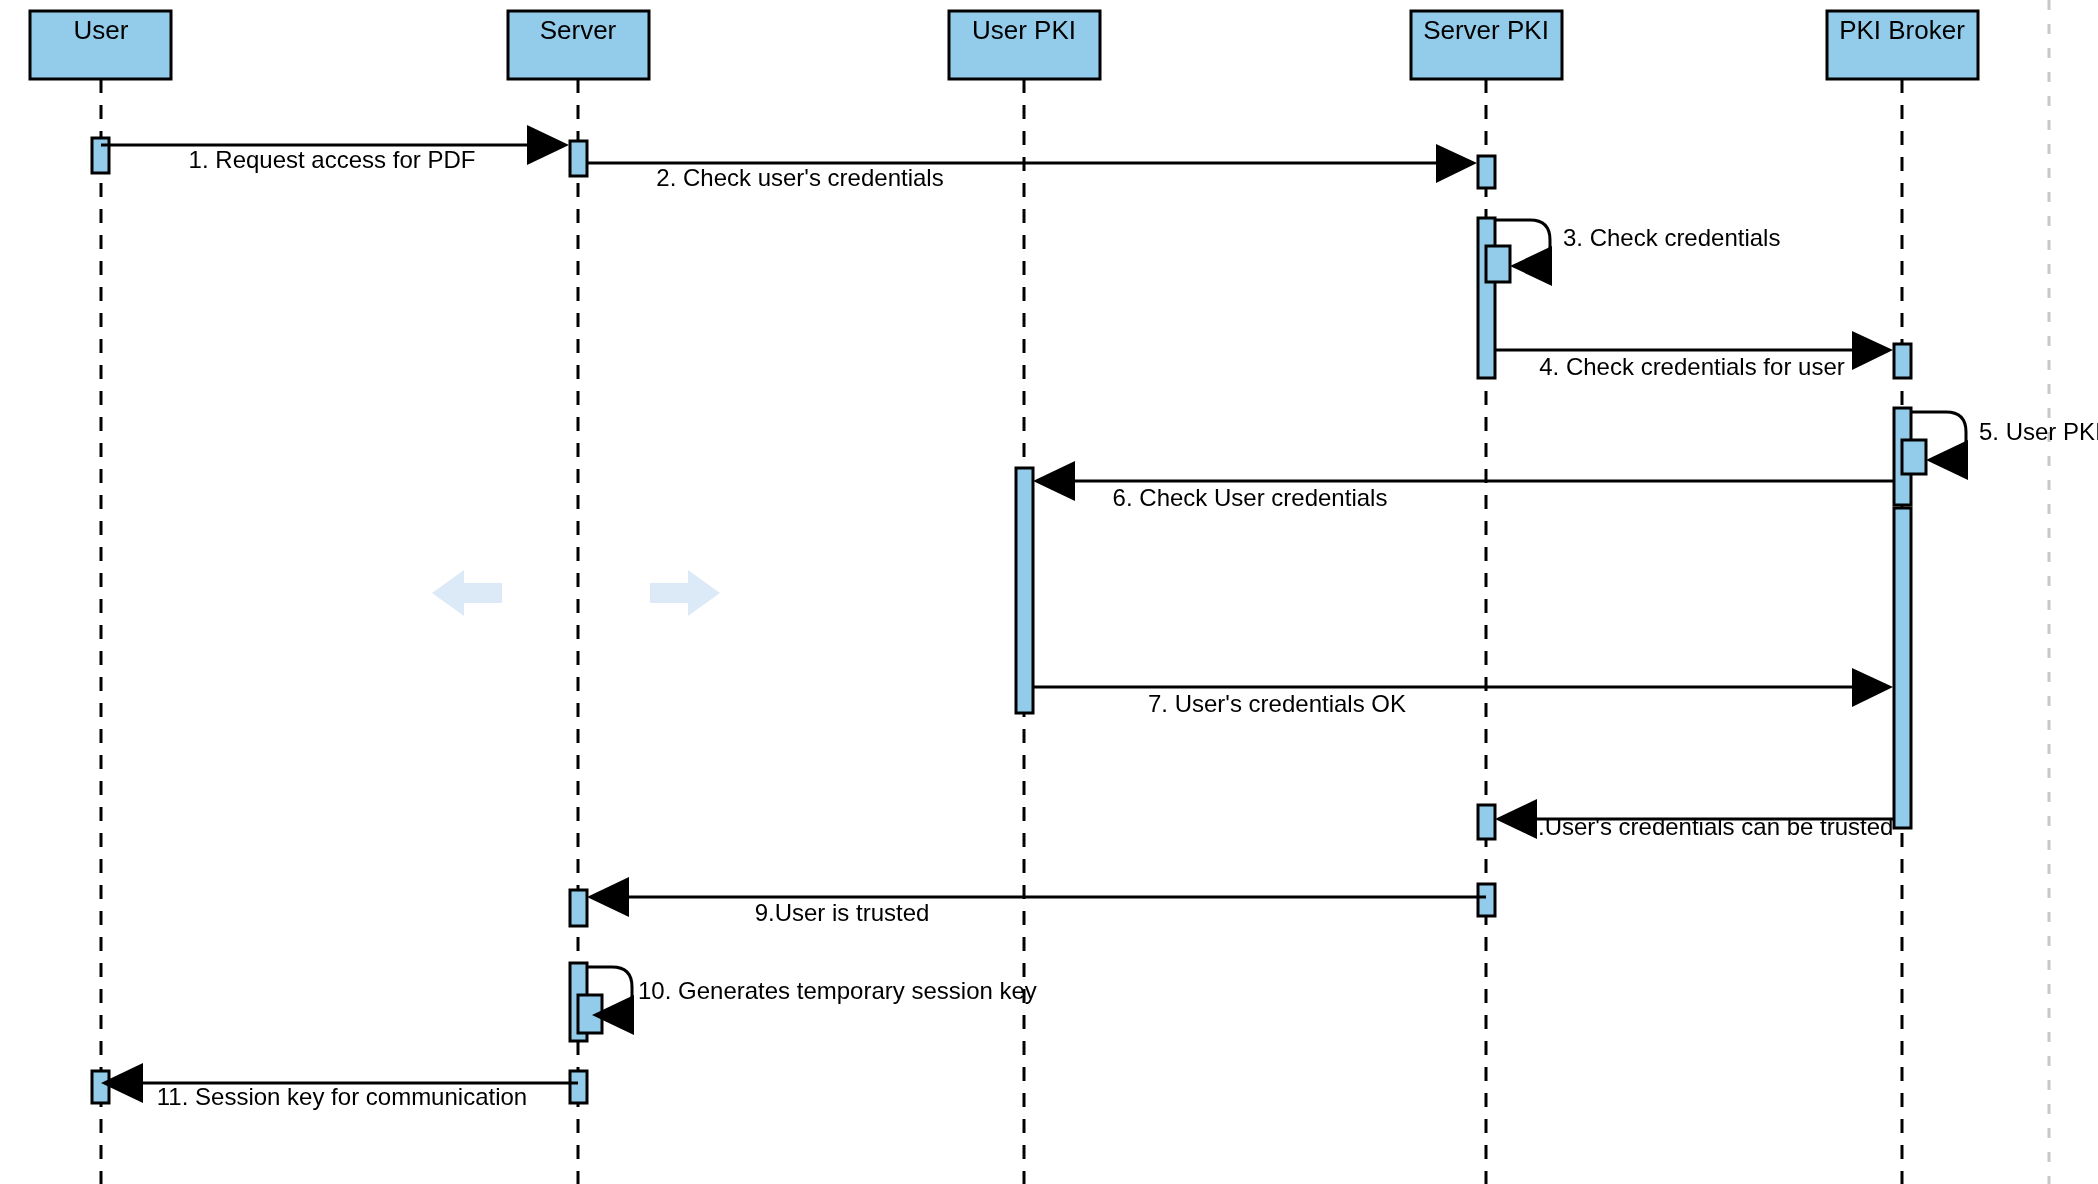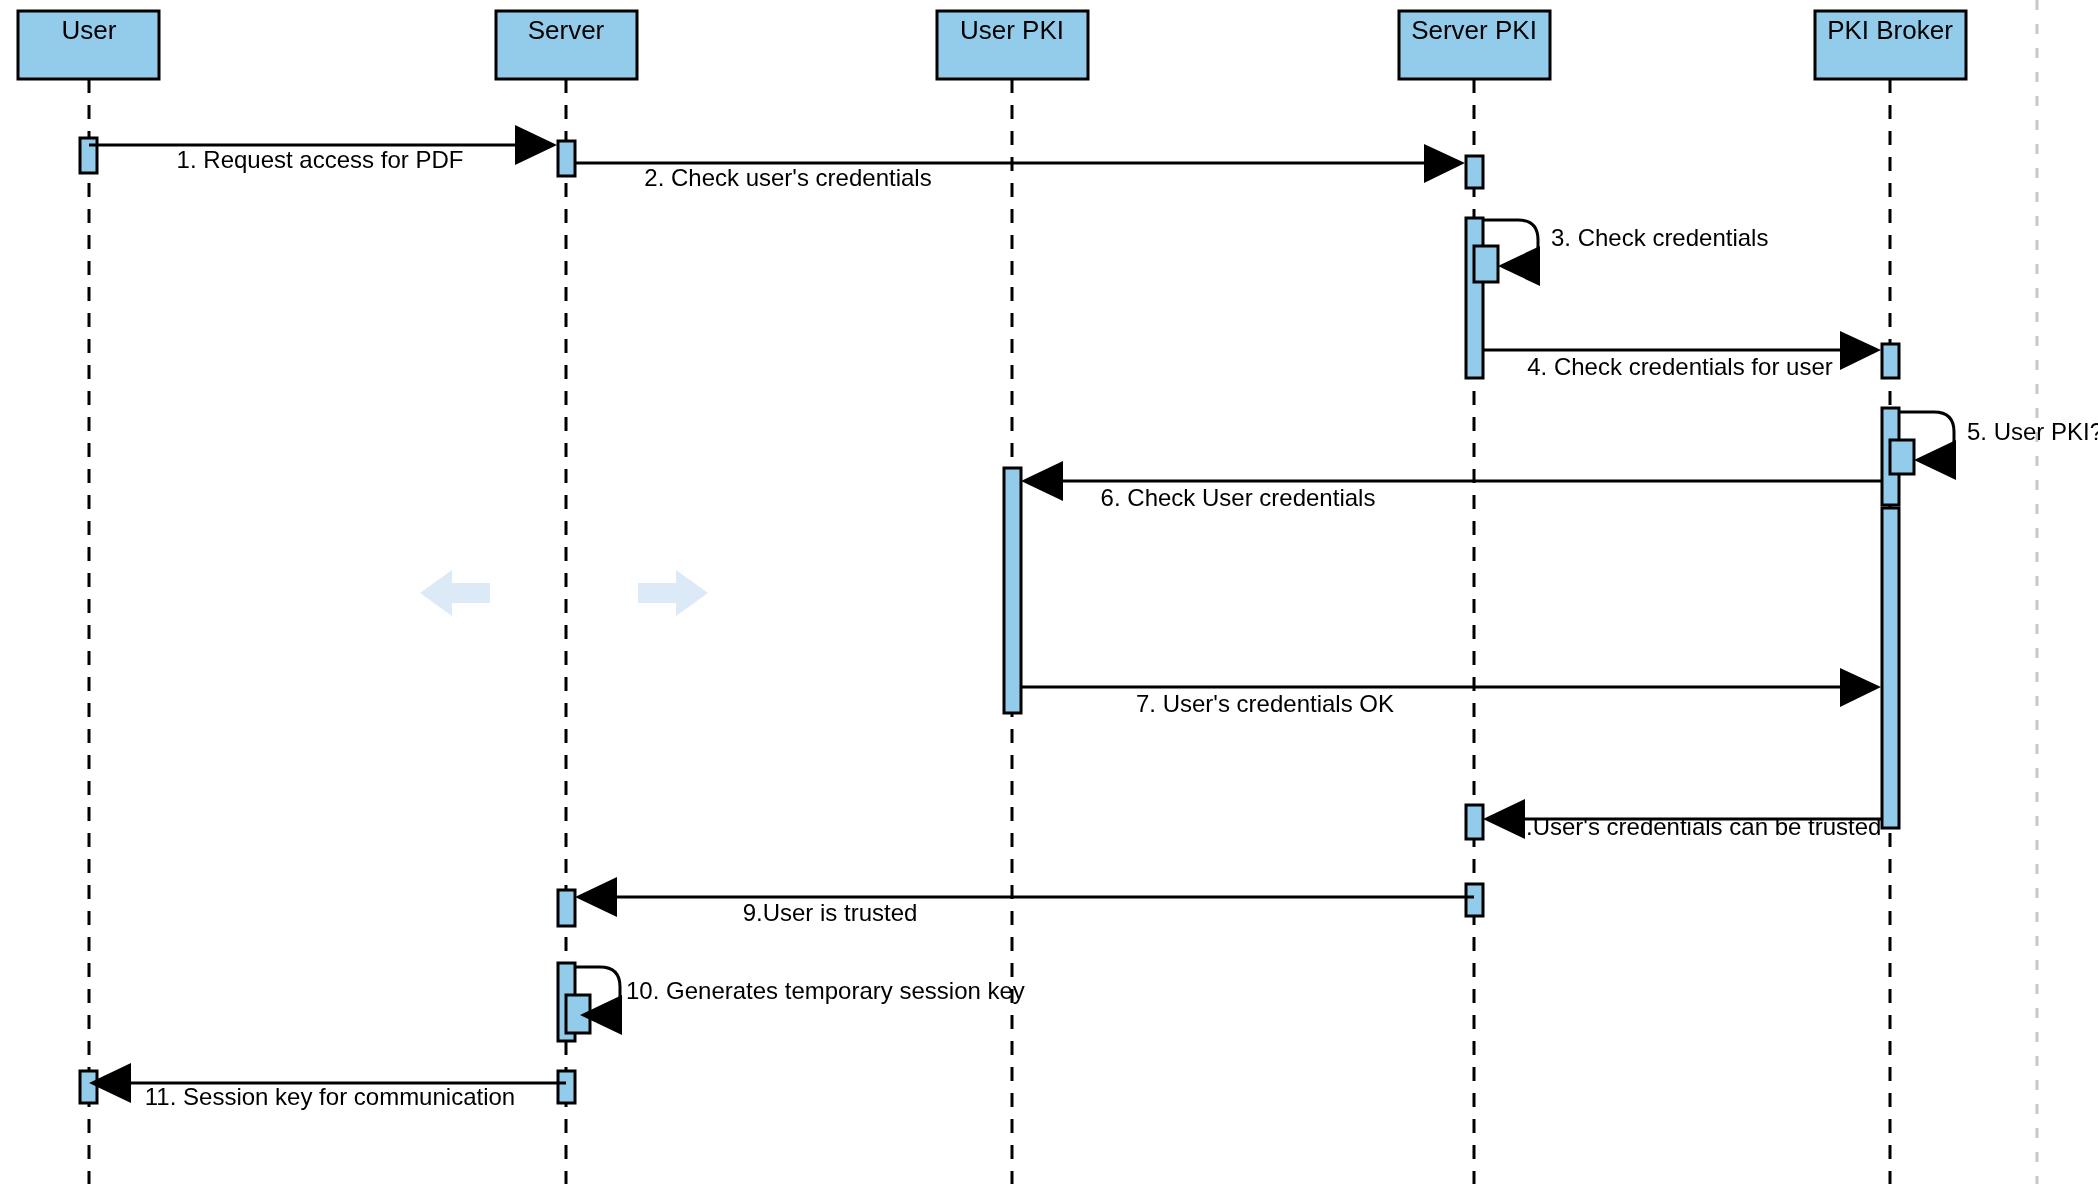--- a/index.html
+++ b/index.html
@@ -10,20 +10,21 @@
   body {
     width: 2098px;
     height: 1184px;
     font-family: "Liberation Sans", sans-serif;
     overflow: hidden;
   }
   #diagram-root {
     position: relative;
     width: 1732px;
     height: 1184px;
+    margin-left: 12px;
   }
   svg#seq {
     display: block;
     width: 2098px;
     height: 1184px;
   }
   .lifeline-box-rect {
     fill: #93CCEA;
     stroke: #000000;
     stroke-width: 3;

